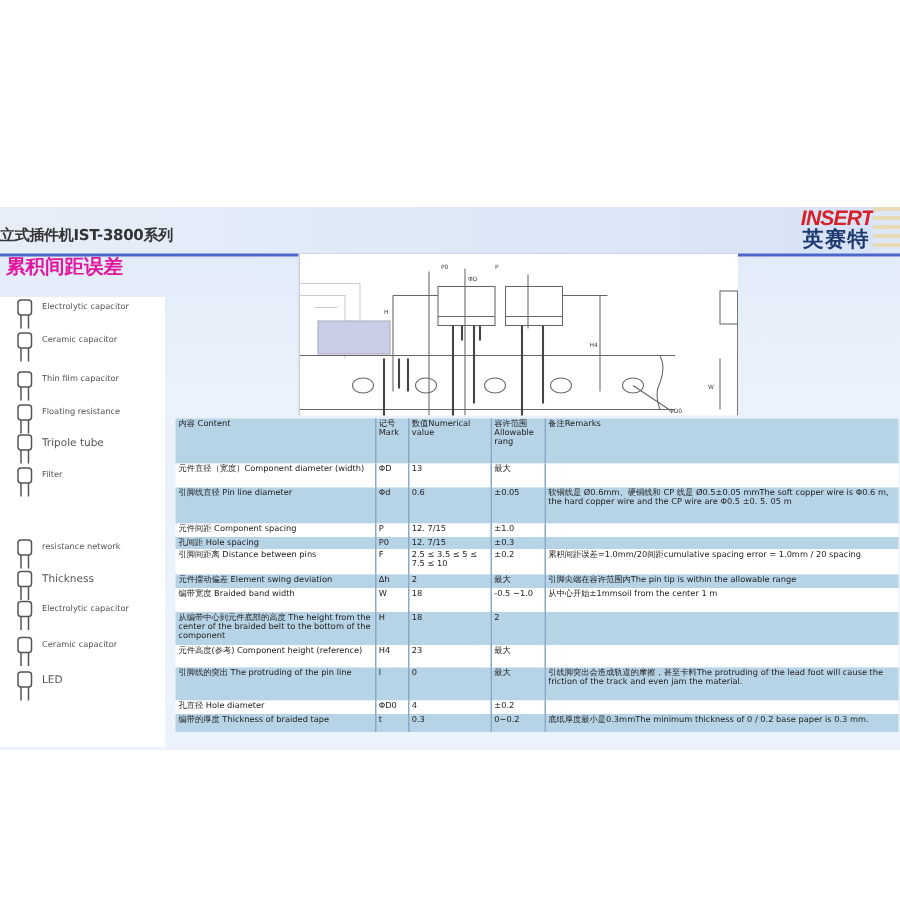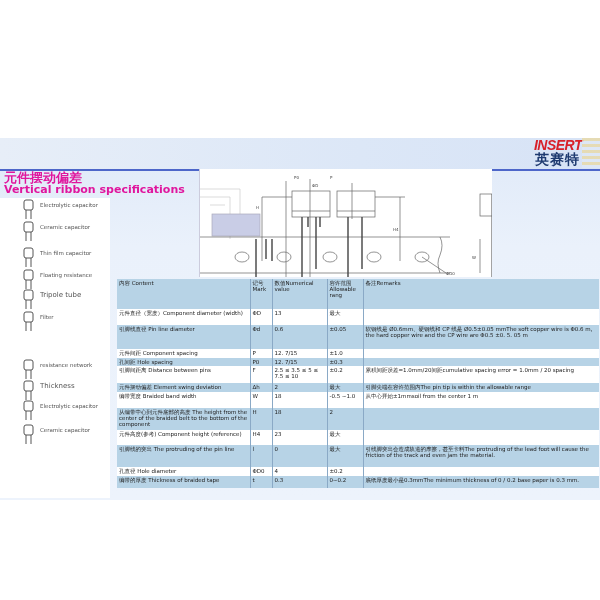--- a/index.html
+++ b/index.html
@@ -36,21 +36,21 @@
   }
   .spec-title-cn {
     position: absolute; left: 4px; top: 31px; font-size: 13px; font-weight: bold; color: #e0169e;
   }
   .spec-title-en {
     position: absolute; left: 4px; top: 45px; font-size: 11px; font-weight: bold; color: #e0169e;
     white-space: nowrap;
   }
   
   .comp-list { position: absolute; left: 0; top: 60px; width: 110px; height: 300px; background: #ffffff; }
-  .comp-item { position: absolute; left: 12px; width: 118px; height: 22px; }
+  .comp-item { position: absolute; left: 0; width: 118px; height: 22px; }
   .comp-icon {
     position: absolute; left: 8px; top: 0; width: 18px; height: 22px;
   }
   .comp-label {
     position: absolute; left: 28px; top: 4px; font-size: 5.5px; color: #555; line-height: 6px; width: 80px;
   }
   .comp-label.big { font-size: 7px; line-height: 7px; }
   
   .drawing {
     position: absolute; left: 199px; top: 31px; width: 292px; height: 108px; background: #ffffff;
@@ -69,29 +69,29 @@
   .spec-table td:last-child { border-right: none; }
   .spec-table tr.blue td { background: #b7d3e6; }
   .spec-table tr.white td { background: #ffffff; }
   .spec-table tr.hdr td { background: #b7d3e6; height: 28px; }
 </style>
 </head>
 <body>
 
 <div class="slide">
   <div class="header-bar">
+    <div class="series-title">立式插件机IST-3800系列</div>
     <div class="logo">
       <div class="logo-en">INSERT</div>
       <div class="logo-cn">英赛特</div>
     </div>
     <div class="deco-stripes"></div>
   </div>
 
-  <div class="spec-title-cn">元件摆动偏差</div>
-  <div class="spec-title-en">Vertical ribbon specifications</div>
+  <div class="spec-title-cn">累积间距误差</div>
 
   <div class="comp-list" id="comp-list">
       <div class="comp-item" style="top: 0px;">
         <svg class="comp-icon" viewBox="0 0 18 22">
           <rect x="4" y="2" width="9" height="10" rx="2" fill="none" stroke="#555" stroke-width="1"></rect>
           <line x1="6" y1="12" x2="6" y2="21" stroke="#555"></line>
           <line x1="11" y1="12" x2="11" y2="21" stroke="#555"></line>
         </svg>
         <div class="comp-label">Electrolytic capacitor</div>
       </div>
@@ -159,20 +159,28 @@
         </svg>
         <div class="comp-label">Electrolytic capacitor</div>
       </div>
       <div class="comp-item" style="top: 225px;">
         <svg class="comp-icon" viewBox="0 0 18 22">
           <rect x="4" y="2" width="9" height="10" rx="2" fill="none" stroke="#555" stroke-width="1"></rect>
           <line x1="6" y1="12" x2="6" y2="21" stroke="#555"></line>
           <line x1="11" y1="12" x2="11" y2="21" stroke="#555"></line>
         </svg>
         <div class="comp-label">Ceramic capacitor</div>
+      </div>
+      <div class="comp-item" style="top: 248px;">
+        <svg class="comp-icon" viewBox="0 0 18 22">
+          <rect x="4" y="2" width="9" height="10" rx="2" fill="none" stroke="#555" stroke-width="1"></rect>
+          <line x1="6" y1="12" x2="6" y2="21" stroke="#555"></line>
+          <line x1="11" y1="12" x2="11" y2="21" stroke="#555"></line>
+        </svg>
+        <div class="comp-label big">LED</div>
       </div>
     </div>
 
   <div class="drawing">
     <svg width="292" height="108" viewBox="0 0 292 108">
       <g stroke="#666" fill="none" stroke-width="0.7">
 
         <path d="M0 20 H40 V60 M0 28 H30 V70 M10 36 H25" stroke="#ccc"></path>
         <rect x="12" y="45" width="48" height="22" fill="#c9cde6" stroke="#aab"></rect>
 

